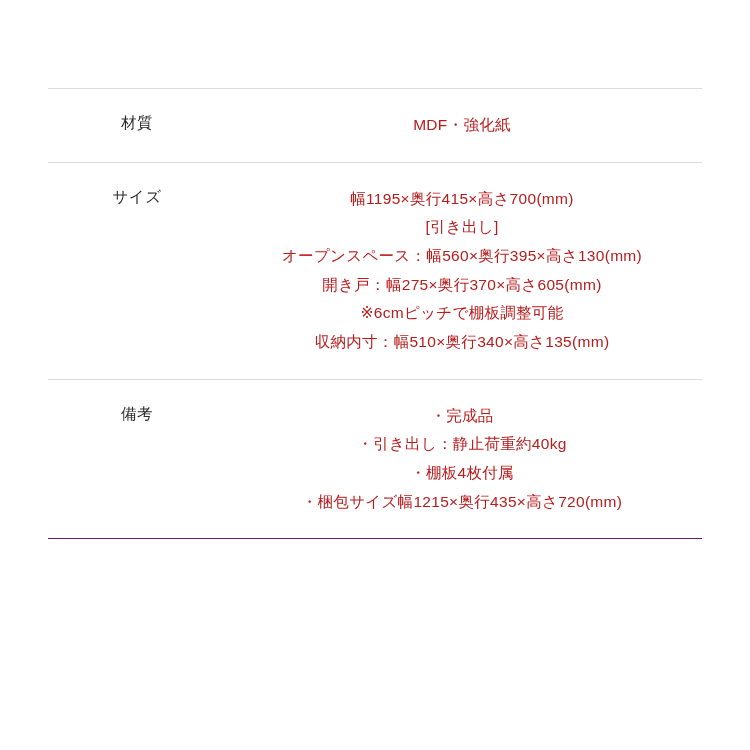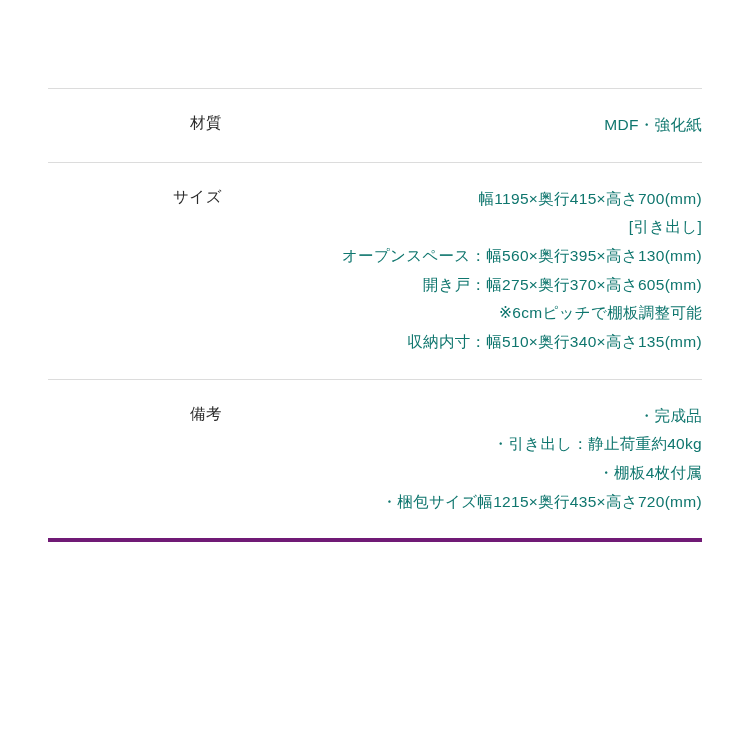--- a/index.html
+++ b/index.html
@@ -24,42 +24,42 @@
   .spec-table {
     margin: 0 auto;
     width: 654px;
     border-collapse: collapse;
     table-layout: fixed;
   }
   .spec-table tr {
     border-top: 1px solid #dcdcdc;
   }
   .spec-table tr:last-child {
-    border-bottom: 4px solid #701a75;
+    border-bottom: 1px solid #701a75;
     margin-left: 37px;
   }
   .spec-table th,
   .spec-table td {
     vertical-align: top;
-    text-align: right;
+    text-align: center;
     font-weight: normal;
     padding: 22px 0 22px 0;
   }
   .spec-table th {
     width: 170px;
     padding-left: 4px;
     font-size: 15.5px;
     line-height: 1.6;
     color: #2b2b2b;
     letter-spacing: 0.5px;
   }
   .spec-table td {
     font-size: 15.5px;
     line-height: 1.85;
-    color: #0f766e;
+    color: #b91c1c;
     letter-spacing: 0.3px;
   }
   .val-line {
     display: block;
     white-space: nowrap;
   }
   .bullet-line {
     display: block;
     white-space: nowrap;
   }

